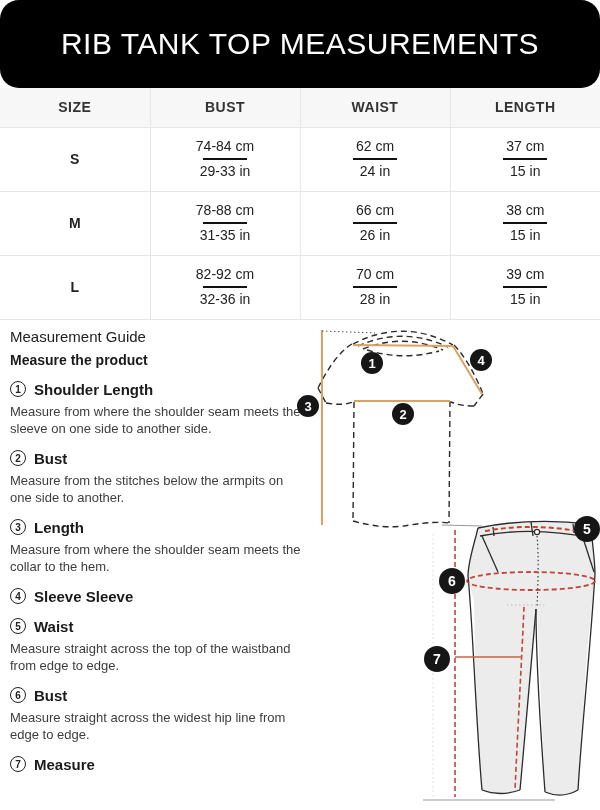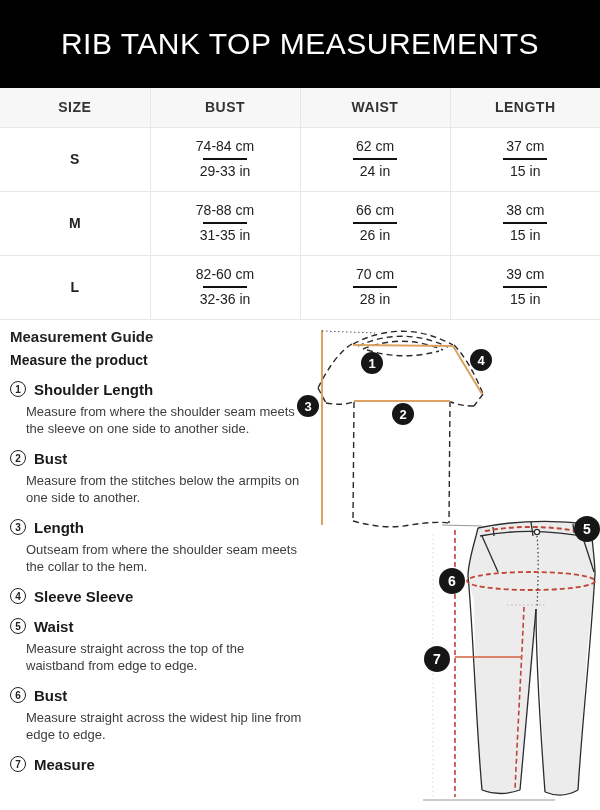--- a/index.html
+++ b/index.html
@@ -6,21 +6,21 @@
   html,body { background:#fff; }
   .page {
     position:relative; width:600px; height:810px; margin:0 auto;
     background:#fff; overflow:hidden;
     font-family:"Liberation Sans","DejaVu Sans",sans-serif;
     color:#222;
   }
   
   .banner {
     height:88px; background:#000; display:flex;
-    align-items:center; justify-content:center;
+    align-items:center; justify-content:center;border-radius:19px;
   }
   .banner h1 {
     color:#fff; font-size:30px; font-weight:400; letter-spacing:0.5px;
   }
   
   table.size-table {
     width:600px; border-collapse:collapse; table-layout:fixed;
   }
   .size-table th {
     height:39px; background:#f7f7f7; font-size:14px; font-weight:700;
@@ -33,34 +33,34 @@
     background:#fff;
   }
   .size-table th:first-child, .size-table td:first-child { border-left:none; }
   .size-table th:last-child,  .size-table td:last-child  { border-right:none; }
   .size-letter { font-weight:700; font-size:15px; }
   .frac .cm, .frac .in { line-height:17px; }
   .frac .bar { width:44px; height:2px; background:#111; margin:3px auto; }
   
   .guide { position:relative; width:600px; height:492px; }
   .guide-text { position:absolute; left:10px; top:8px; width:292px; }
-  .g-title { font-size:15px; font-weight:700; color:#222; }
+  .g-title { font-size:15px; font-weight:400; color:#222; }
   .g-subtitle { font-size:14px; font-weight:700; color:#1a1a1a; margin-top:7px; }
   .g-item { margin-top:13px; }
   .g-item h4 {
     font-size:15px; font-weight:700; color:#1a1a1a;
     display:flex; align-items:center; margin-bottom:5px;
   }
   .circle-num {
     width:16px; height:16px; border:1.3px solid #222; border-radius:50%;
     display:inline-flex; align-items:center; justify-content:center;
     font-size:10px; font-weight:700; margin-right:8px; flex:0 0 auto;
     color:#222;
   }
-  .g-item p { font-size:13px; line-height:17px; color:#3d3d3d;margin-left:16px; }
+  .g-item p { font-size:13px; line-height:17px; color:#3d3d3d; }
   
   .illustration { position:absolute; left:290px; top:4px; }
   .badge-txt { fill:#fff; font-family:"Liberation Sans",sans-serif; font-weight:700; }
 </style>
 </head>
 <body>
 
 <div class="page">
 
   <div class="banner">
@@ -122,21 +122,21 @@
           <div class="cm">38 cm</div>
           <div class="bar"></div>
           <div class="in">15 in</div>
             </div>
           </td>
       </tr>
       <tr>
         <td class="size-letter">L</td>
         <td>
             <div class="frac">
-          <div class="cm">82-60 cm</div>
+          <div class="cm">82-92 cm</div>
           <div class="bar"></div>
           <div class="in">32-36 in</div>
             </div>
           </td>
         <td>
             <div class="frac">
           <div class="cm">70 cm</div>
           <div class="bar"></div>
           <div class="in">28 in</div>
             </div>
@@ -170,21 +170,21 @@
             <span class="circle-num">2</span>
             <span>Bust</span>
           </h4>
         <p>Measure from the stitches below the armpits on one side to another.</p>
       </div>
       <div class="g-item">
         <h4>
             <span class="circle-num">3</span>
             <span>Length</span>
           </h4>
-        <p>Outseam from where the shoulder seam meets the collar to the hem.</p>
+        <p>Measure from where the shoulder seam meets the collar to the hem.</p>
       </div>
       <div class="g-item">
         <h4>
             <span class="circle-num">4</span>
             <span>Sleeve Sleeve</span>
           </h4>
       </div>
       <div class="g-item">
         <h4>
             <span class="circle-num">5</span>

